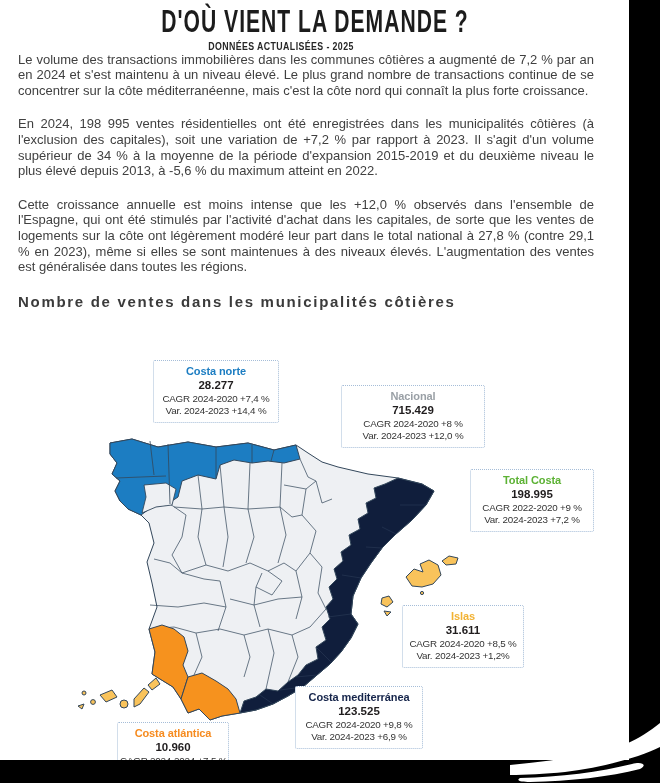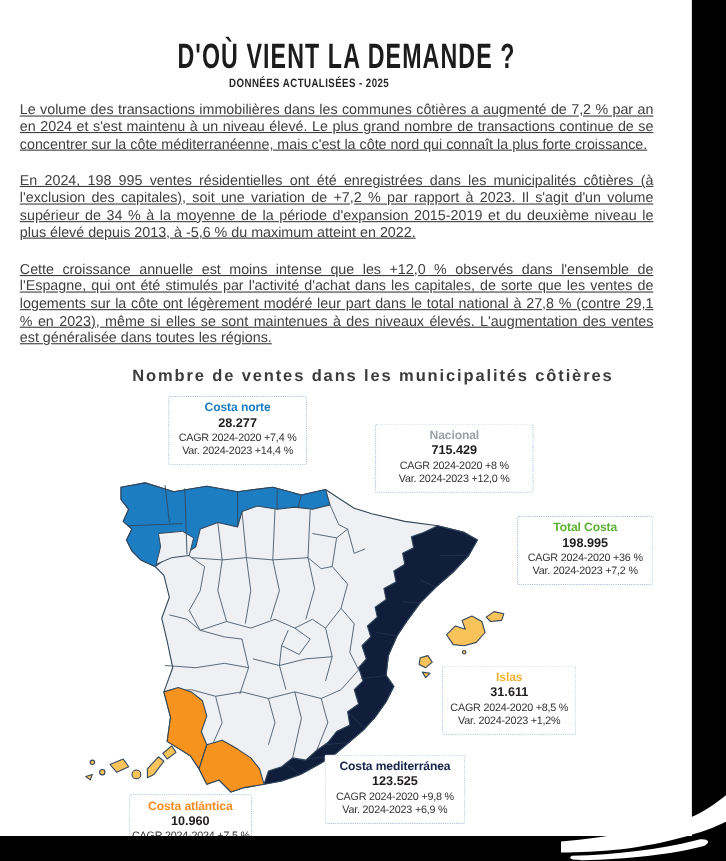--- a/index.html
+++ b/index.html
@@ -3,29 +3,29 @@
 <meta charset="utf-8">
 <style>
   html,body{margin:0;padding:0;background:#ffffff;}
   .page{position:relative;width:660px;height:783px;background:#ffffff;overflow:hidden;
         font-family:"Liberation Sans", sans-serif;color:#3e3e3e;}
   
   .right-bar{position:absolute;top:0;right:0;width:31px;height:783px;background:#000;}
   .bottom-bar{position:absolute;left:0;bottom:0;width:660px;height:23px;background:#000;}
   .corner-swoosh{position:absolute;right:0;bottom:0;width:150px;height:62px;}
   
-  .header{width:630px;text-align:center;padding-top:17px;margin-top:18px;}
+  .header{width:630px;text-align:center;padding-top:5px;}
   .doc-title{font-size:32px;font-weight:700;letter-spacing:1.5px;color:#1c1c1c;line-height:1.05;
              transform:scaleX(0.66);transform-origin:50% 50%;white-space:nowrap;}
   .doc-subtitle{font-size:11px;font-weight:700;letter-spacing:0.5px;color:#272727;margin-top:1px;
              transform:translateX(-34px) scaleX(0.8);transform-origin:50% 50%;white-space:nowrap;}
   
-  .content{width:576px;margin-left:18px;margin-top:10px;text-decoration:underline;}
+  .content{width:576px;margin-left:18px;}
   .content p{font-size:13px;line-height:1.2;text-align:justify;margin:0 0 18px 0;color:#404040;}
-  .section-heading{margin:14px 0 0 18px;font-size:15px;font-weight:700;letter-spacing:1.7px;color:#3b3b3b;text-align:center;}
+  .section-heading{margin:14px 0 0 18px;font-size:15px;font-weight:700;letter-spacing:1.7px;color:#3b3b3b;}
   
   .map-area{position:absolute;left:0;top:357px;width:630px;height:425px;padding-left:44px;}
   .spain-svg{position:absolute;left:70px;top:0;width:560px;height:425px;}
   .callout{position:absolute;background:#fff;border:1px dotted #a5bdd8;border-radius:2px;
            padding:3px 2px 4px 2px;text-align:center;line-height:1.28;box-sizing:border-box;}
   .co-title{font-weight:700;font-size:11px;letter-spacing:-0.1px;}
   .co-value{font-weight:700;font-size:11.5px;color:#201d1e;}
   .co-line{font-size:9.8px;color:#333;letter-spacing:-0.2px;white-space:nowrap;}
 </style>
 </head>
@@ -137,21 +137,21 @@
     </div>
     <div class="callout" style="left:341px;top:28px;width:144px;">
       <div class="co-title" style="color: rgb(154, 160, 166);">Nacional</div>
       <div class="co-value">715.429</div>
       <div class="co-line">CAGR 2024-2020 +8 %</div>
       <div class="co-line">Var. 2024-2023 +12,0 %</div>
     </div>
     <div class="callout" style="left:455px;top:112px;width:124px;margin-left:15px;">
       <div class="co-title" style="color: rgb(92, 178, 52);">Total Costa</div>
       <div class="co-value">198.995</div>
-      <div class="co-line">CAGR 2024-2020 +36 %</div>
+      <div class="co-line">CAGR 2022-2020 +9 %</div>
       <div class="co-line">Var. 2024-2023 +7,2 %</div>
     </div>
     <div class="callout" style="left:402px;top:248px;width:122px;">
       <div class="co-title" style="color: rgb(242, 178, 51);">Islas</div>
       <div class="co-value">31.611</div>
       <div class="co-line">CAGR 2024-2020 +8,5 %</div>
       <div class="co-line">Var. 2024-2023 +1,2%</div>
     </div>
     <div class="callout" style="left:295px;top:329px;width:128px;">
       <div class="co-title" style="color: rgb(21, 36, 74);">Costa mediterránea</div>

